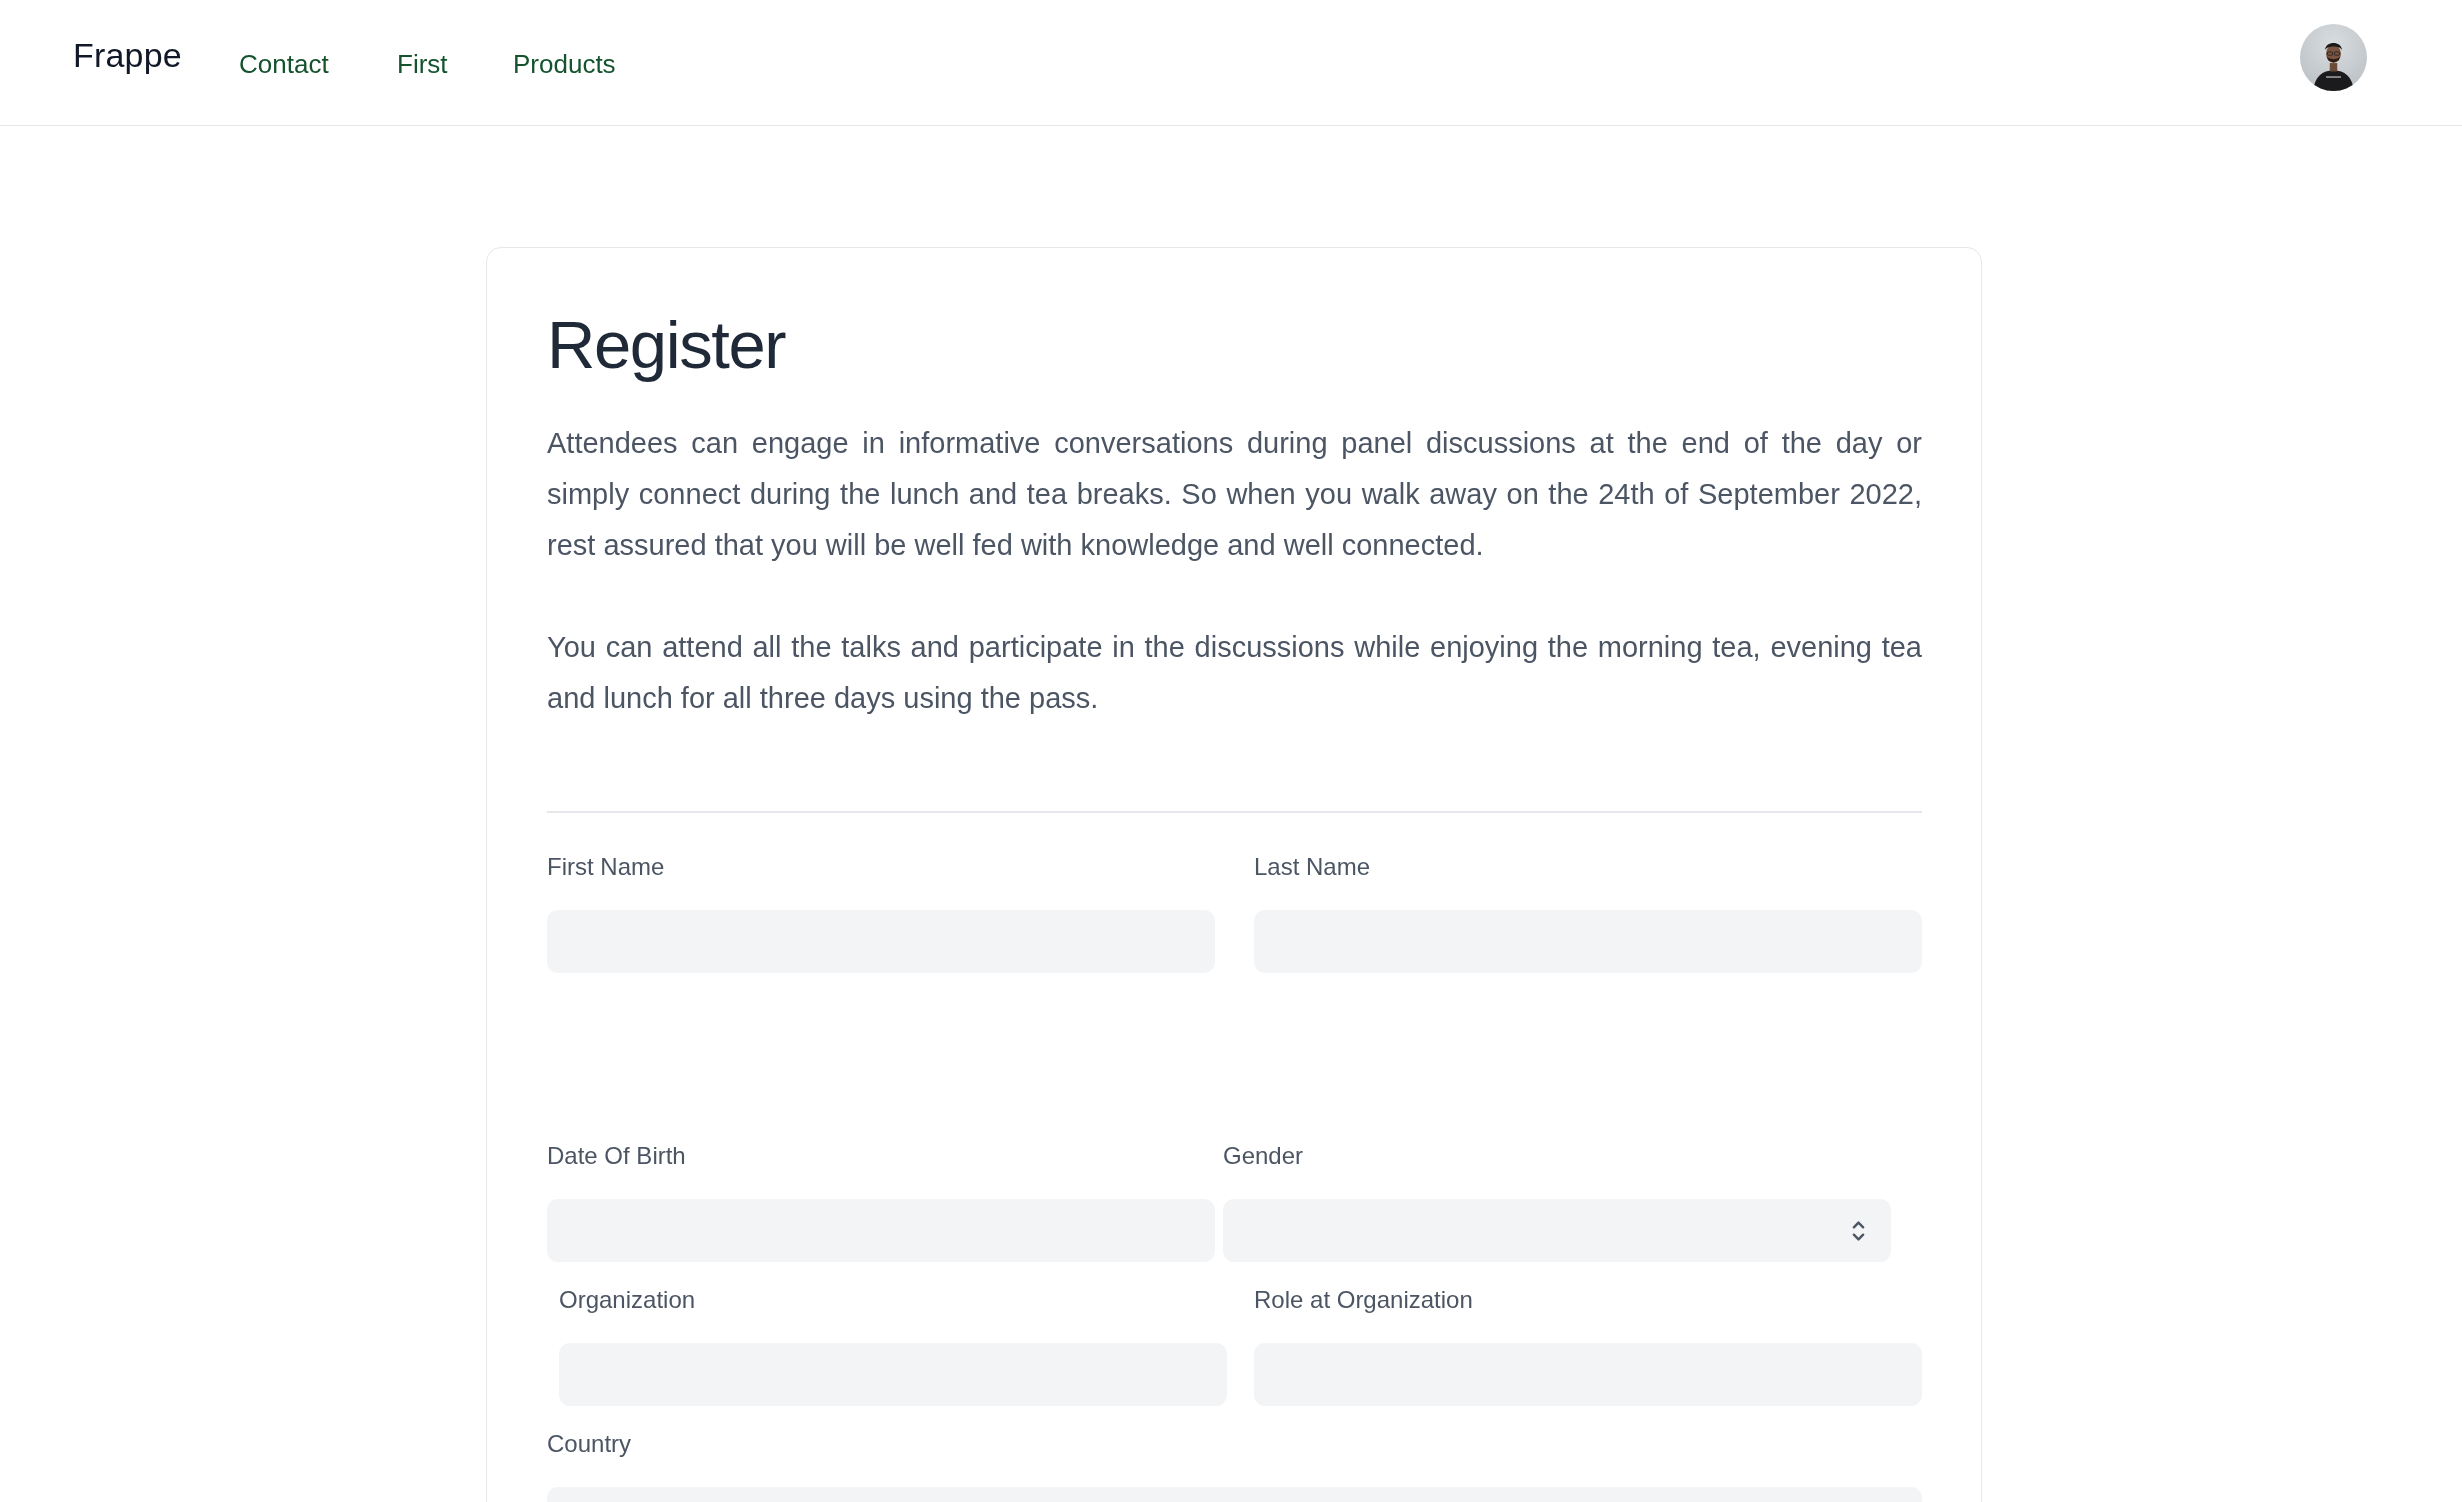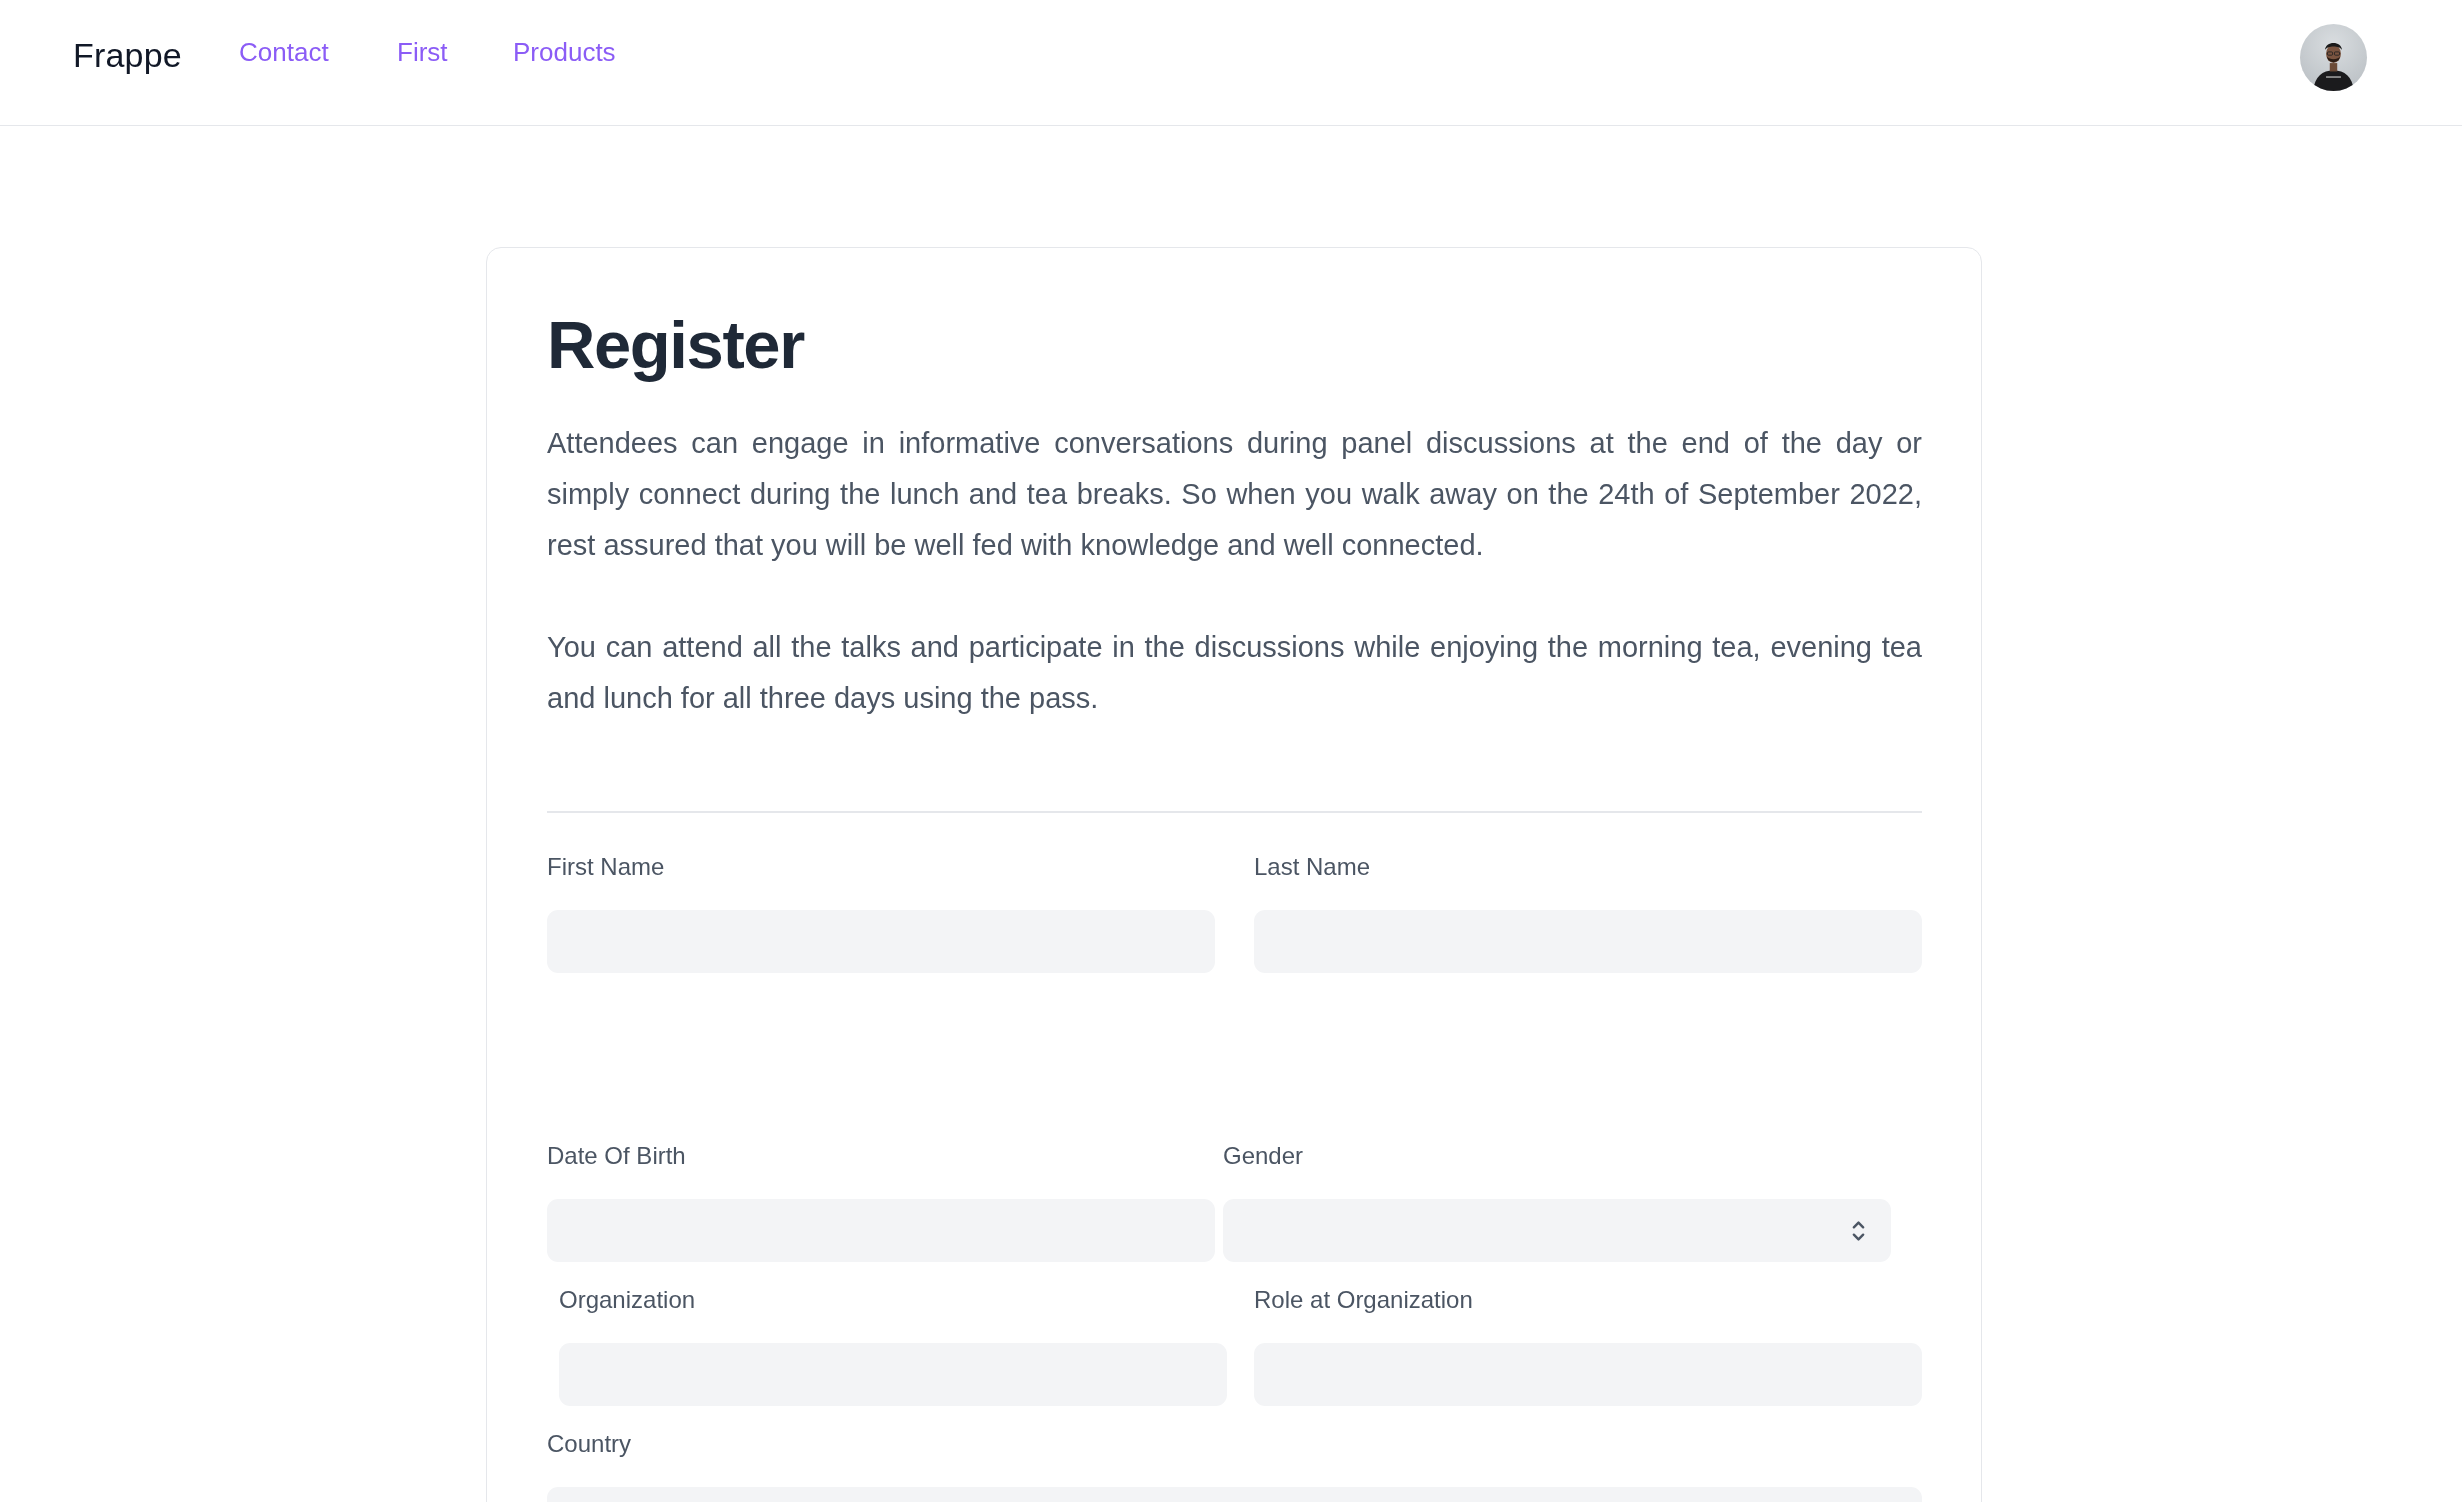--- a/index.html
+++ b/index.html
@@ -12,35 +12,35 @@
   .navbar {
     position: absolute; left: 0; top: 0; width: 2462px; height: 126px;
     border-bottom: 1.9px solid #e5e7eb;
     background: #ffffff;
   }
   .brand {
     position: absolute; left: 73px; top: 36px;
     font-size: 34px; color: #111827; letter-spacing: 0.2px;
   }
   .nav-link {
-    position: absolute; top: 37px;
-    font-size: 26px; color: #8b5cf6; text-decoration: none;
+    position: absolute; top: 49px;
+    font-size: 26px; color: #14532d; text-decoration: none;
   }
   .avatar {
     position: absolute; left: 2300px; top: 24px; width: 67px; height: 67px;
     border-radius: 50%; overflow: hidden;
     background: radial-gradient(circle at 50% 30%, #d9dde0 0%, #c4c9cd 60%, #b6bbc0 100%);
   }
   .card {
     position: absolute; left: 486px; top: 247px; width: 1496px; height: 1310px;
     border: 1.9px solid #e5e7eb; border-radius: 15px; background: #ffffff;
   }
   .title {
     position: absolute; left: 60px; top: 58px;
-    font-size: 67px; font-weight: 700; color: #1f2937; letter-spacing: -1.4px;
+    font-size: 67px; font-weight: 400; color: #1f2937; letter-spacing: -1.4px;
   }
   .desc {
     position: absolute; left: 60px; width: 1375px;
     font-size: 29px; line-height: 51px; color: #4b5563; text-align: justify;
   }
   .divider {
     position: absolute; left: 60px; top: 563px; width: 1375px; height: 1.9px;
     background: #e5e7eb;
   }
   .field { position: absolute; }

